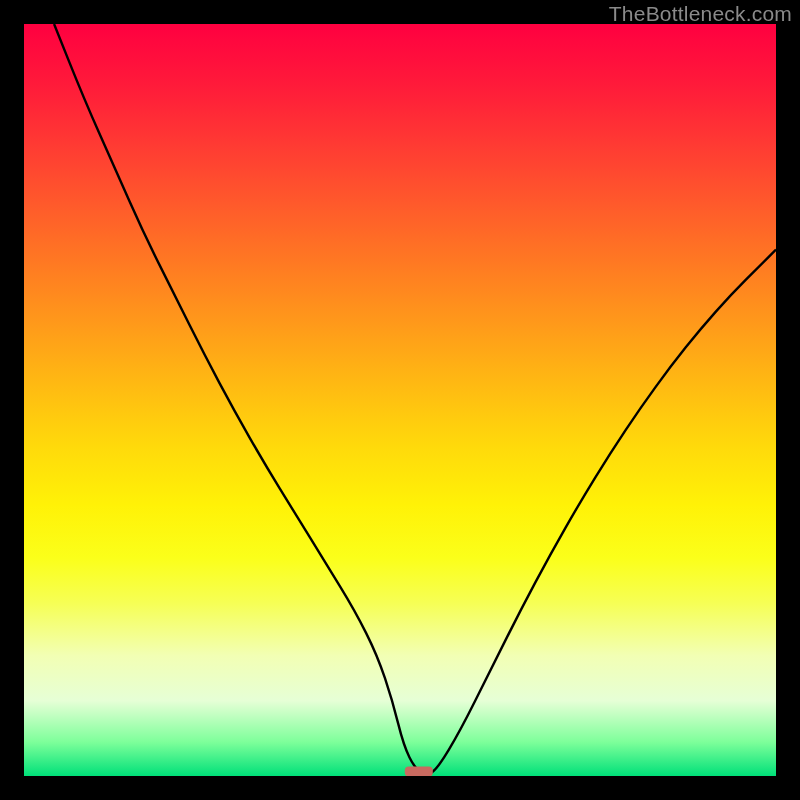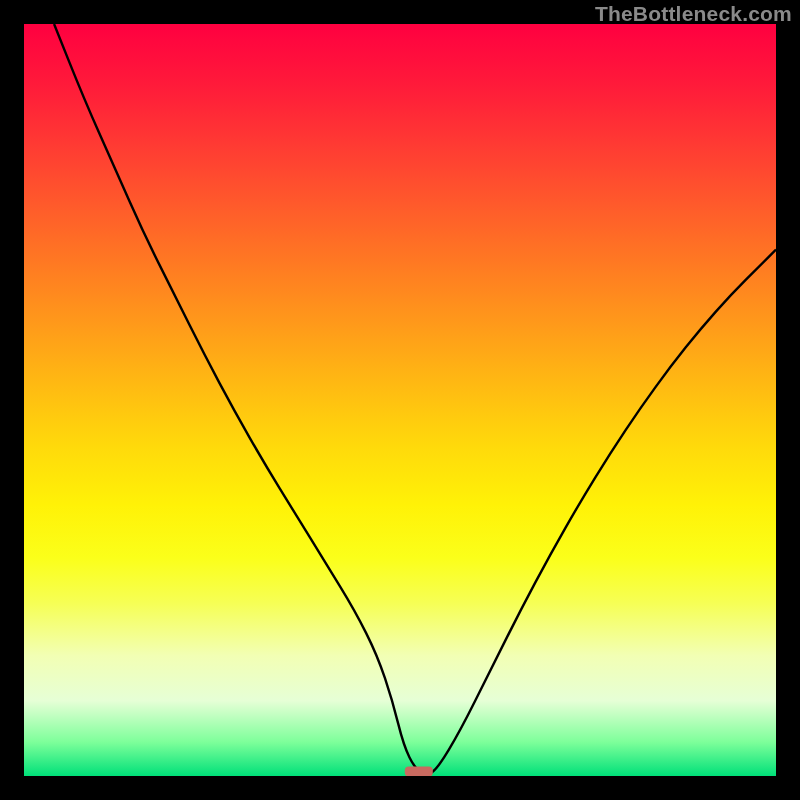--- a/index.html
+++ b/index.html
@@ -9,21 +9,20 @@
     height: 800px;
     background: #000;
     overflow: hidden;
     font-family: Arial, Helvetica, sans-serif;
   }
   .frame {
     position: relative;
     width: 800px;
     height: 800px;
     background: #000;
-    font-weight: bold;
   }
   .plot-area {
     position: absolute;
     left: 24px;
     top: 24px;
     width: 752px;
     height: 752px;
     overflow: hidden;
   }
   .gradient {

